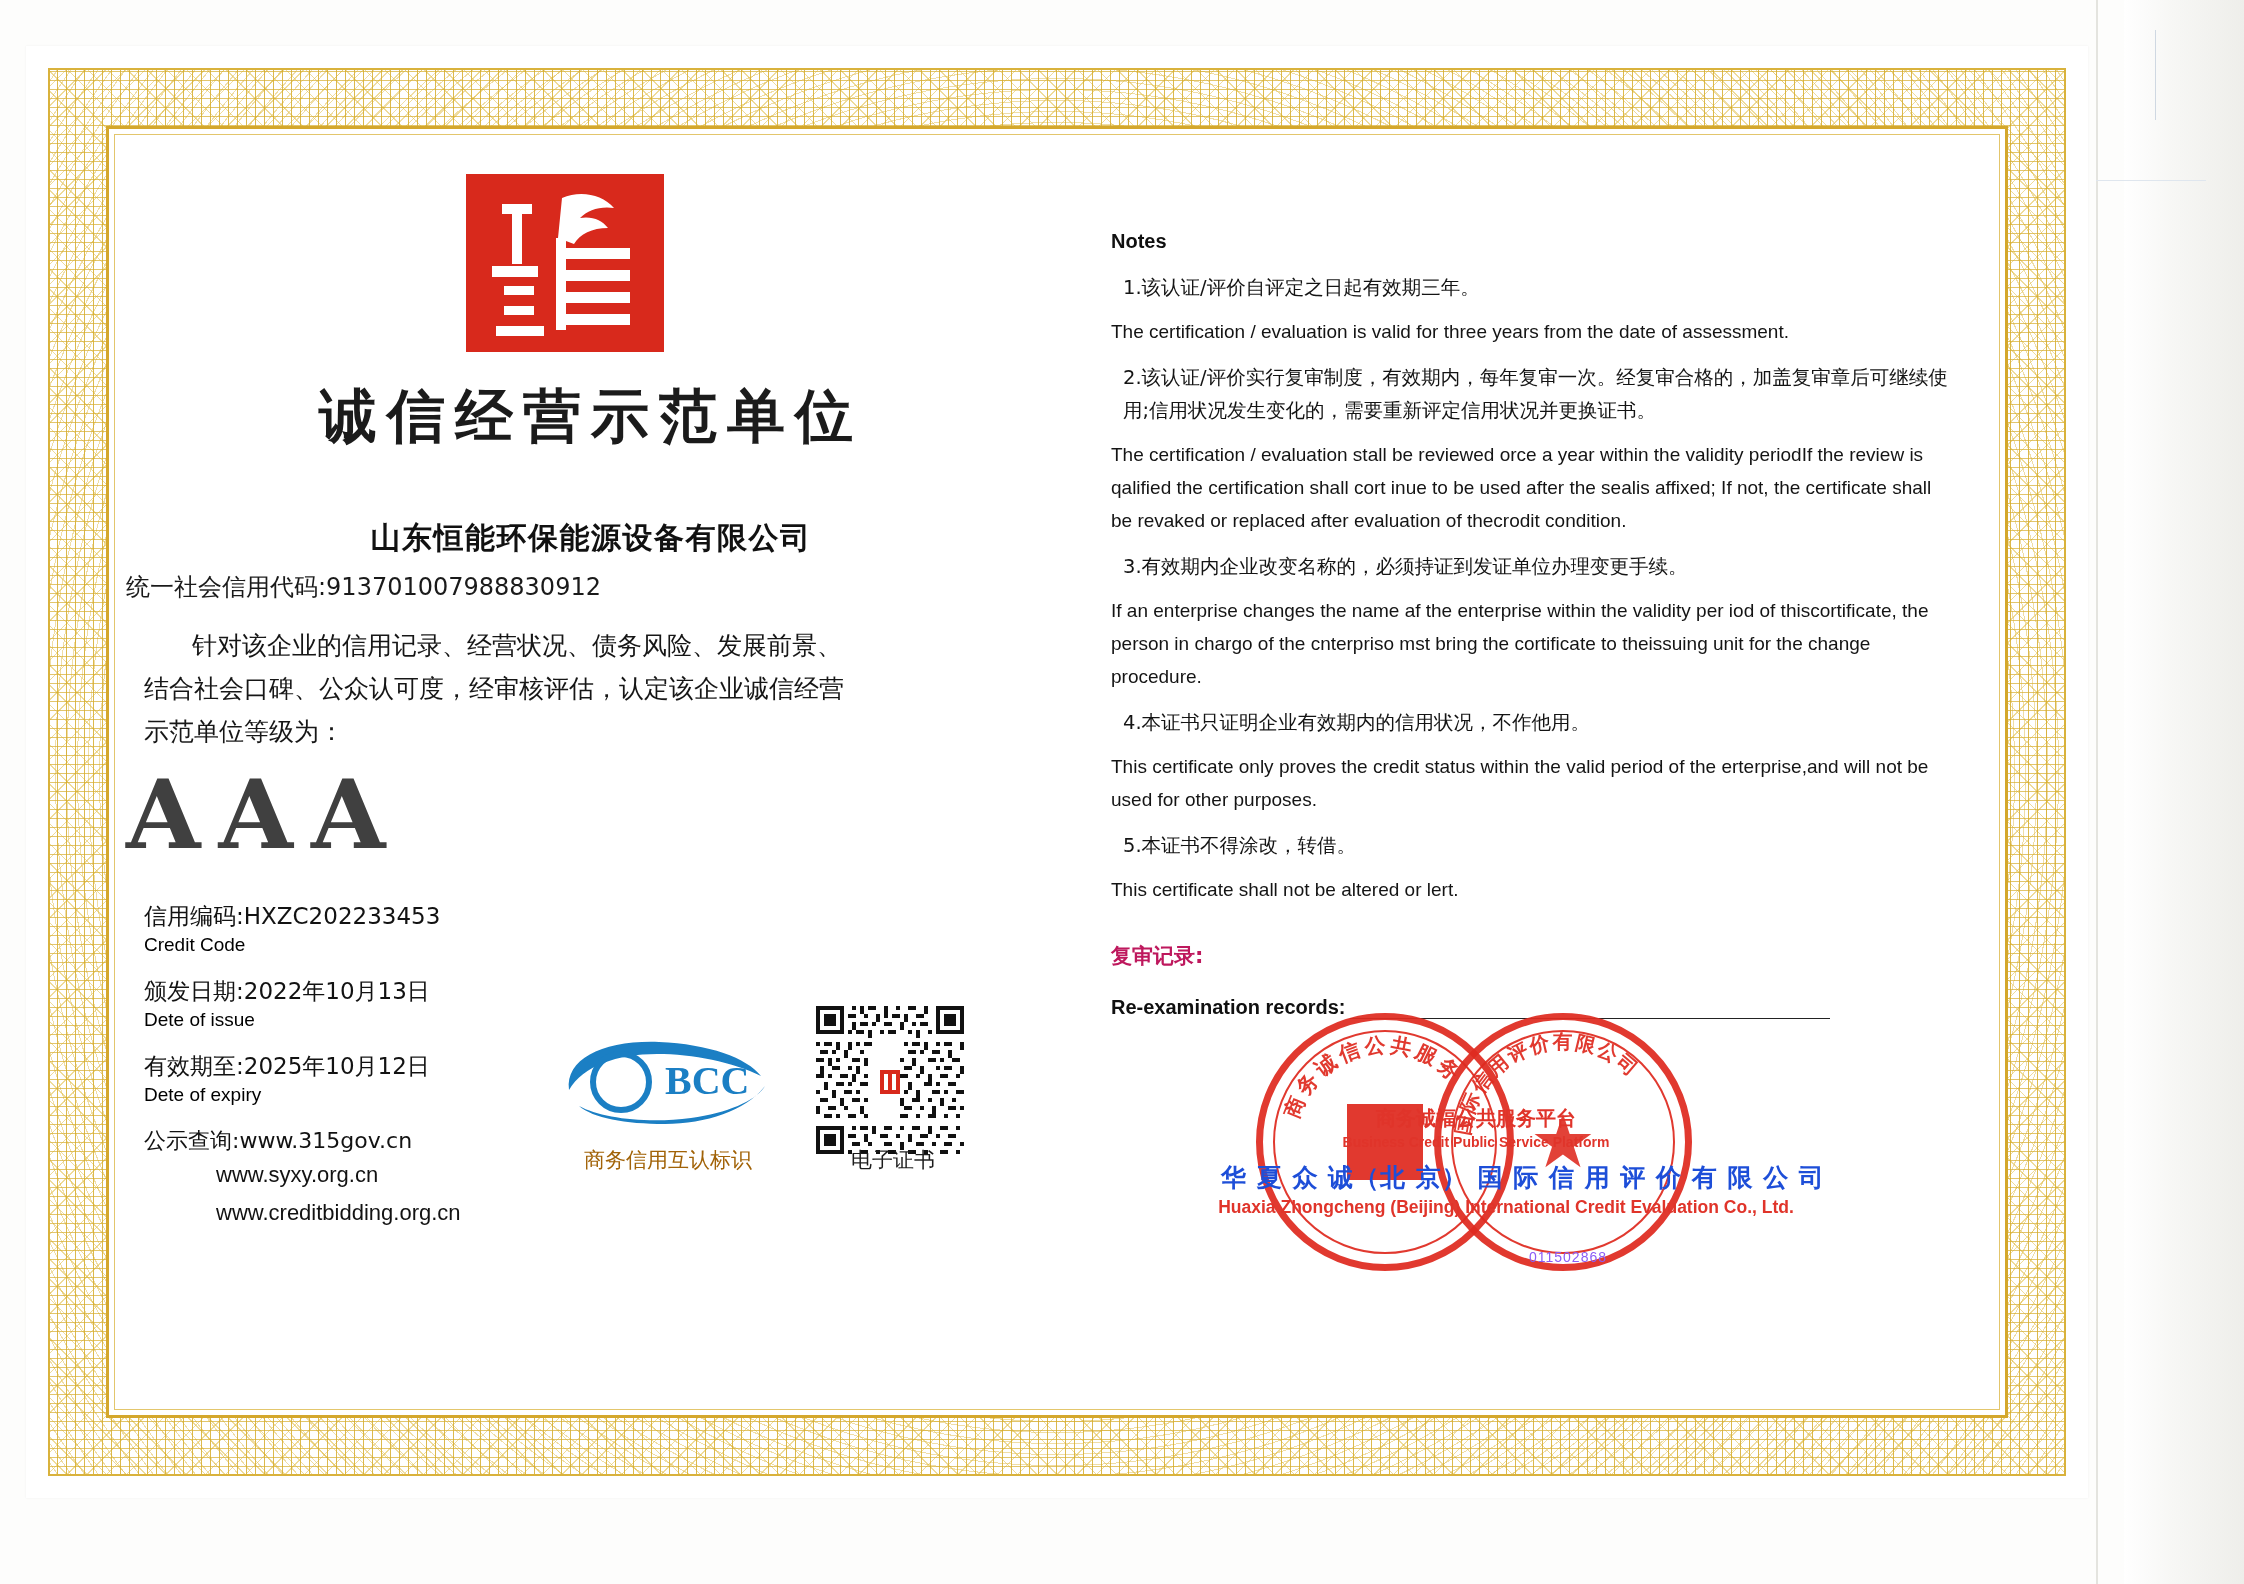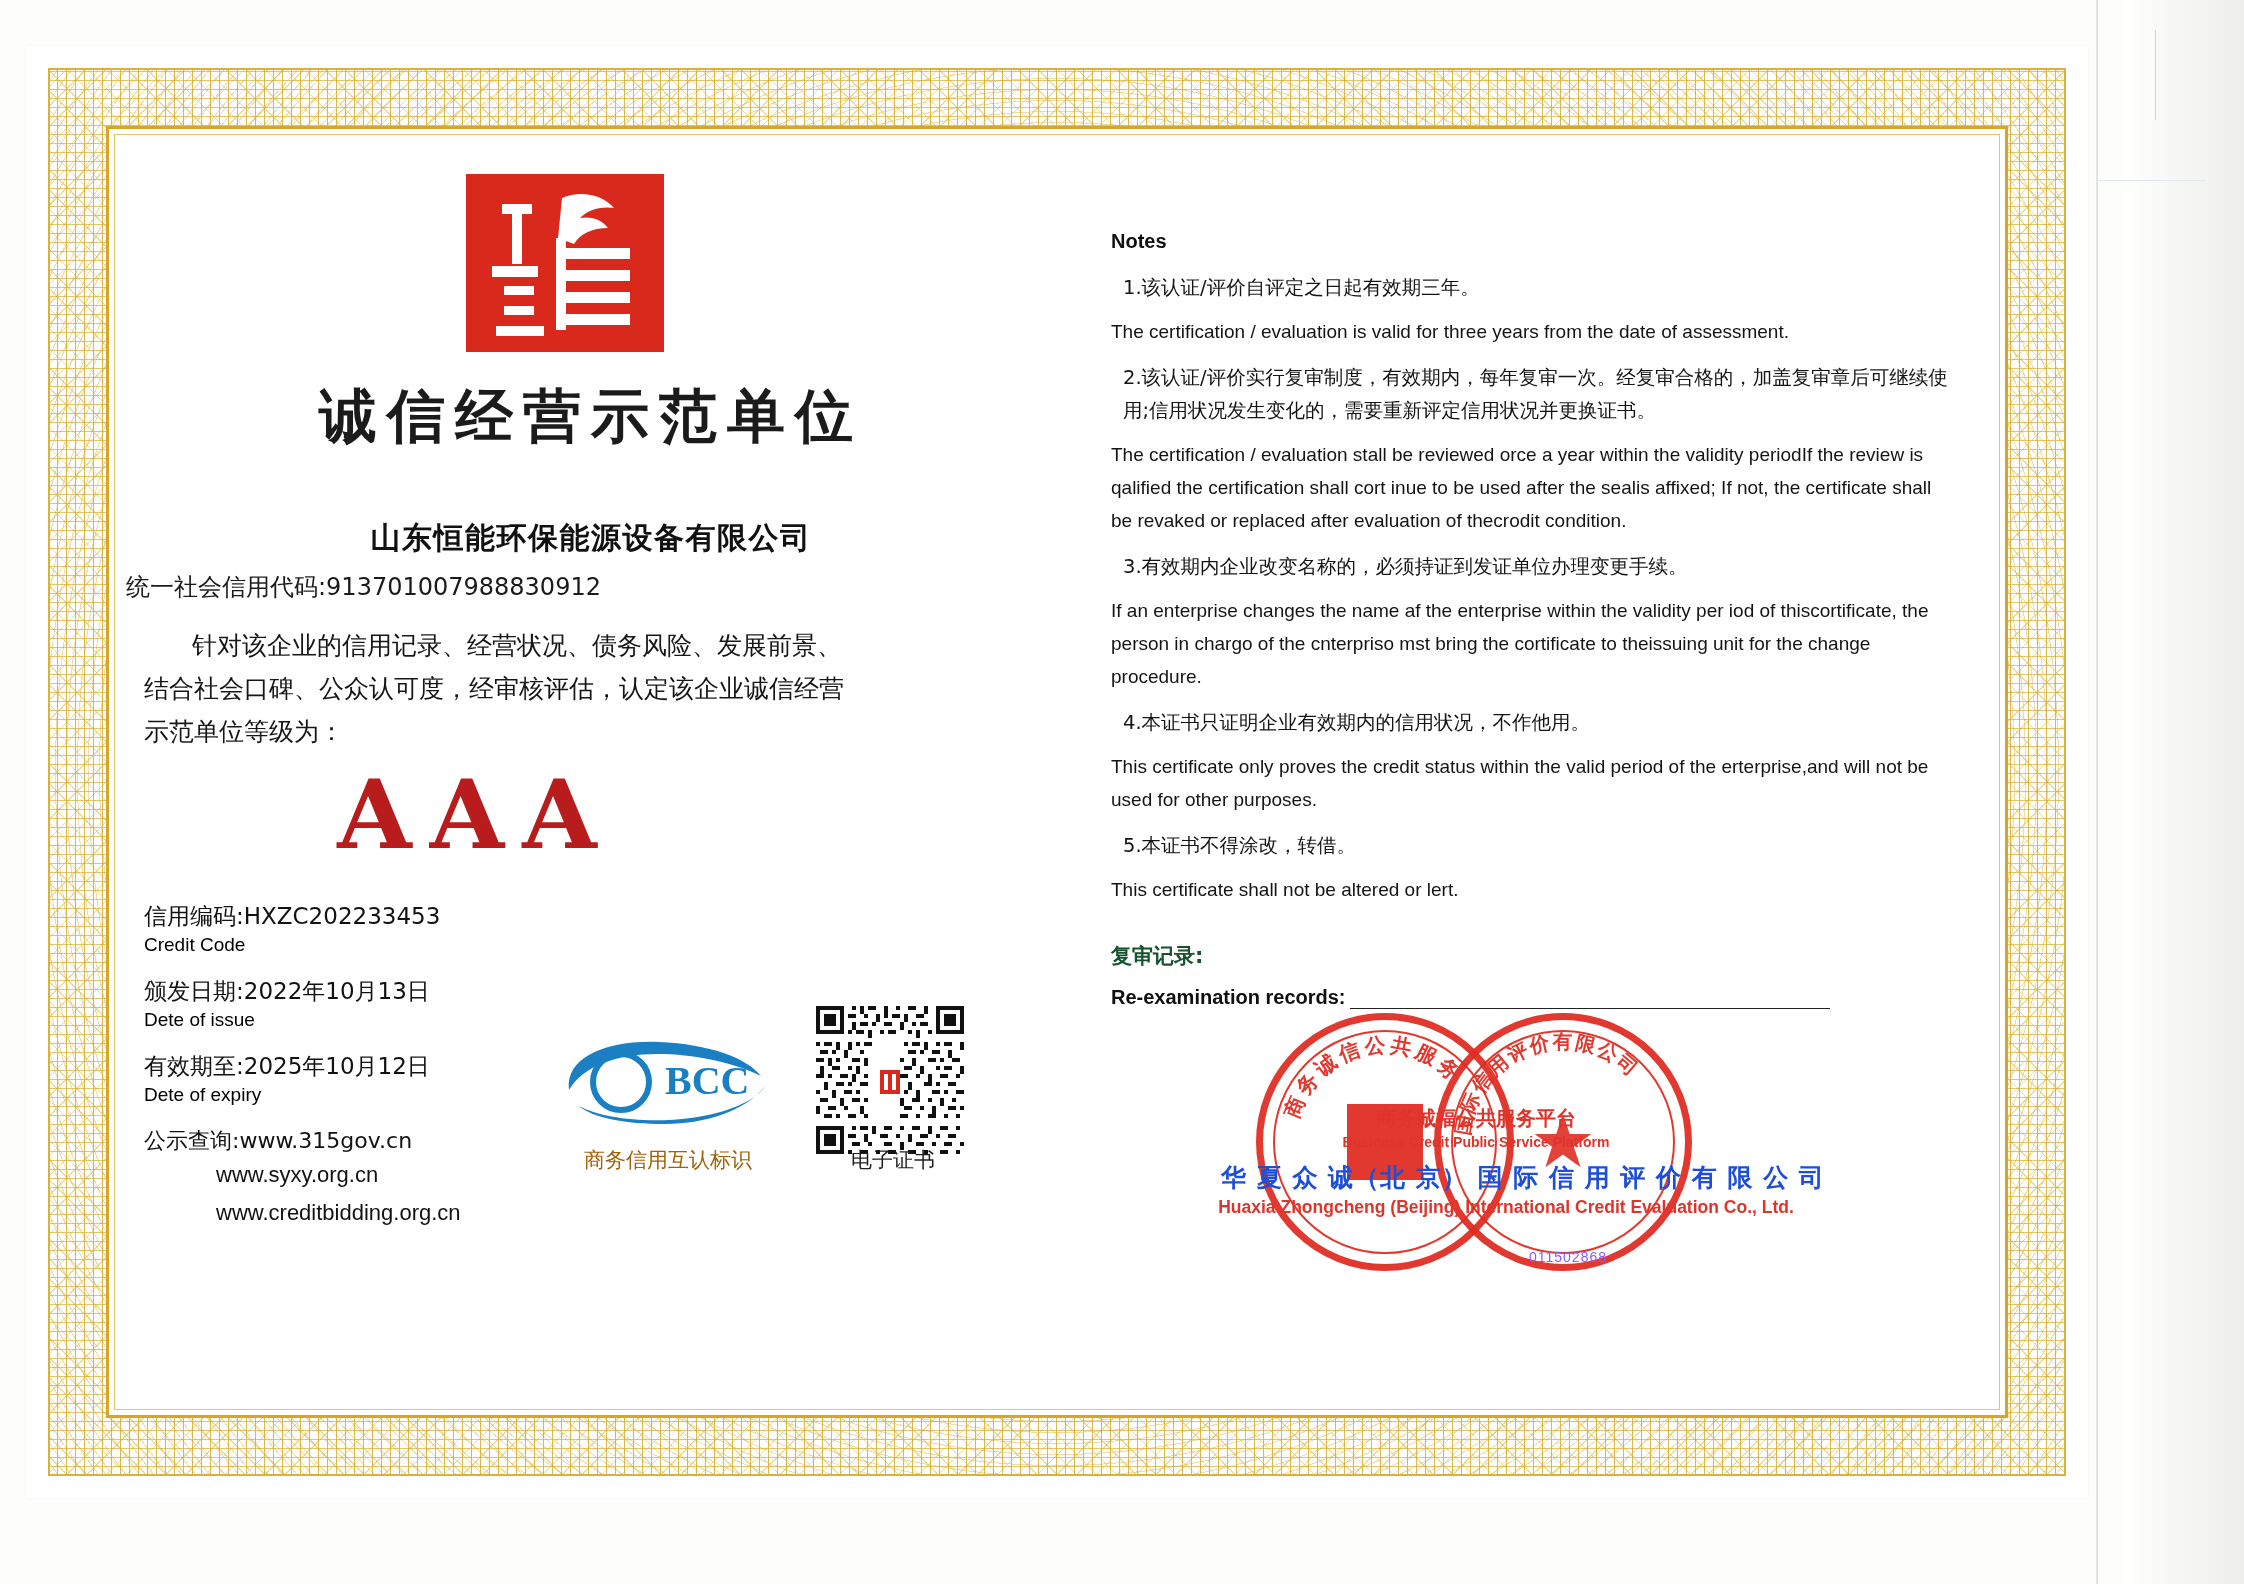--- a/index.html
+++ b/index.html
@@ -174,26 +174,25 @@
     font-size: 25px;
     line-height: 43px;
     color: #161616;
     text-align: left;
   }
   #body-text .ind { display: block; }
   #grade {
     position: absolute;
     left: 0; top: 612px;
     width: 700px;
-    text-align: center;
     font-family: "DejaVu Serif", serif;
     font-size: 96px;
     font-weight: bold;
     letter-spacing: 18px;
-    color: #b91c1c;
+    color: #404040;
   }
   .field {
     position: absolute;
     left: 18px;
     width: 700px;
     font-family: "DejaVu Sans", sans-serif;
   }
   .field .cn {
     display: block;
     font-size: 23px;
@@ -283,22 +282,22 @@
     color: #141414;
     margin-bottom: 13px;
   }
   #reexam {
     margin-top: 36px;
   }
   #reexam-cn {
     font-family: "DejaVu Sans", sans-serif;
     font-size: 21px;
     font-weight: bold;
-    color: #14532d;
-    margin-bottom: 16px;
+    color: #be185d;
+    margin-bottom: 26px;
   }
   #reexam-en {
     font-size: 20px;
     font-weight: bold;
     color: #101010;
     white-space: nowrap;
   }
   #reexam-en .rule {
     display: inline-block;
     width: 480px;

